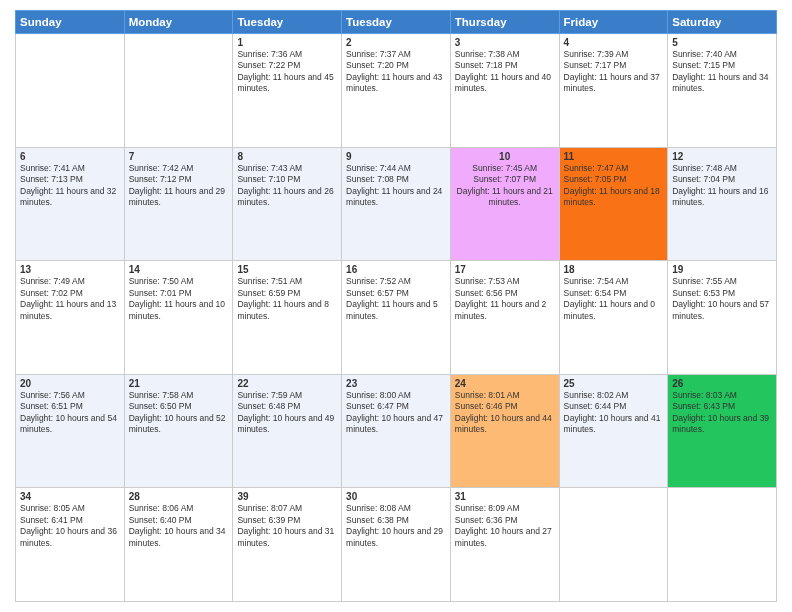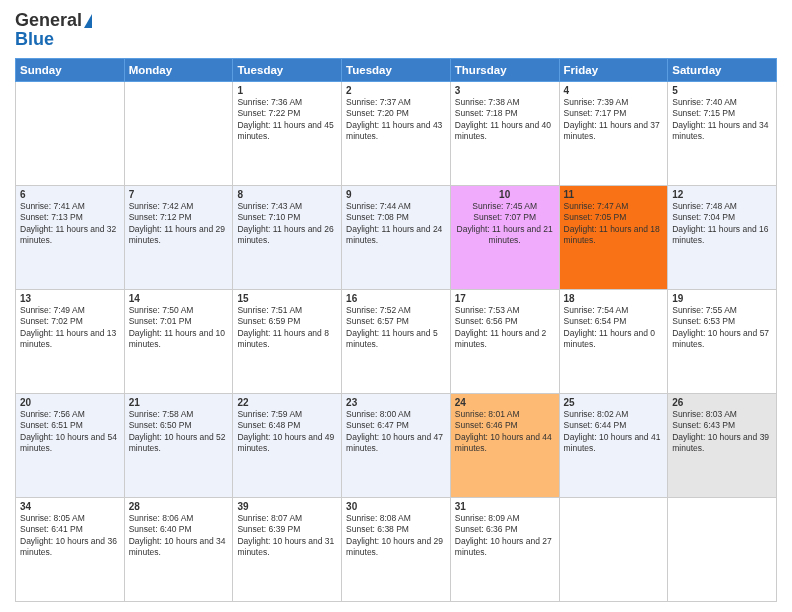--- a/index.html
+++ b/index.html
@@ -95,33 +95,20 @@
     .empty { background: #fff !important; }
     .logo-row {
       display: flex;
       align-items: center;
     }
   </style>
 </head>
 <body>
 
 <div class="page">
-  <div class="header">
-    <div class="logo">
-      <div class="logo-row">
-        <span class="logo-general" style="font-size:18px;font-weight:bold;color:#333;">General</span>
-        <span class="logo-triangle"></span>
-      </div>
-      <span class="logo-blue" style="font-size:18px;font-weight:bold;color:#1a6bb5;margin-top:-2px;">Blue</span>
-    </div>
-    <div class="title-block">
-      <div class="month-title"></div>
-      <div class="location"></div>
-    </div>
-  </div>
 
   <table class="calendar">
     <thead>
       <tr>
       <th>Sunday</th>
           <th>Monday</th>
           <th>Tuesday</th>
           <th>Tuesday</th>
           <th>Thursday</th>
           <th>Friday</th>
@@ -231,21 +218,21 @@
             <div class="day-info">Sunrise: 8:00 AM<br>Sunset: 6:47 PM<br>Daylight: 10 hours and 47 minutes.</div>
           </td>
           <td style="background: #fdba74;">
             <span class="day-num">24</span>
             <div class="day-info">Sunrise: 8:01 AM<br>Sunset: 6:46 PM<br>Daylight: 10 hours and 44 minutes.</div>
           </td>
           <td style="background: rgb(238, 242, 250);">
             <span class="day-num">25</span>
             <div class="day-info">Sunrise: 8:02 AM<br>Sunset: 6:44 PM<br>Daylight: 10 hours and 41 minutes.</div>
           </td>
-          <td style="background: #e5e5e5;">
+          <td style="background: #22c55e;">
             <span class="day-num">26</span>
             <div class="day-info">Sunrise: 8:03 AM<br>Sunset: 6:43 PM<br>Daylight: 10 hours and 39 minutes.</div>
           </td>
         </tr>
         <tr>
           <td>
             <span class="day-num">34</span>
             <div class="day-info">Sunrise: 8:05 AM<br>Sunset: 6:41 PM<br>Daylight: 10 hours and 36 minutes.</div>
           </td>
           <td>

